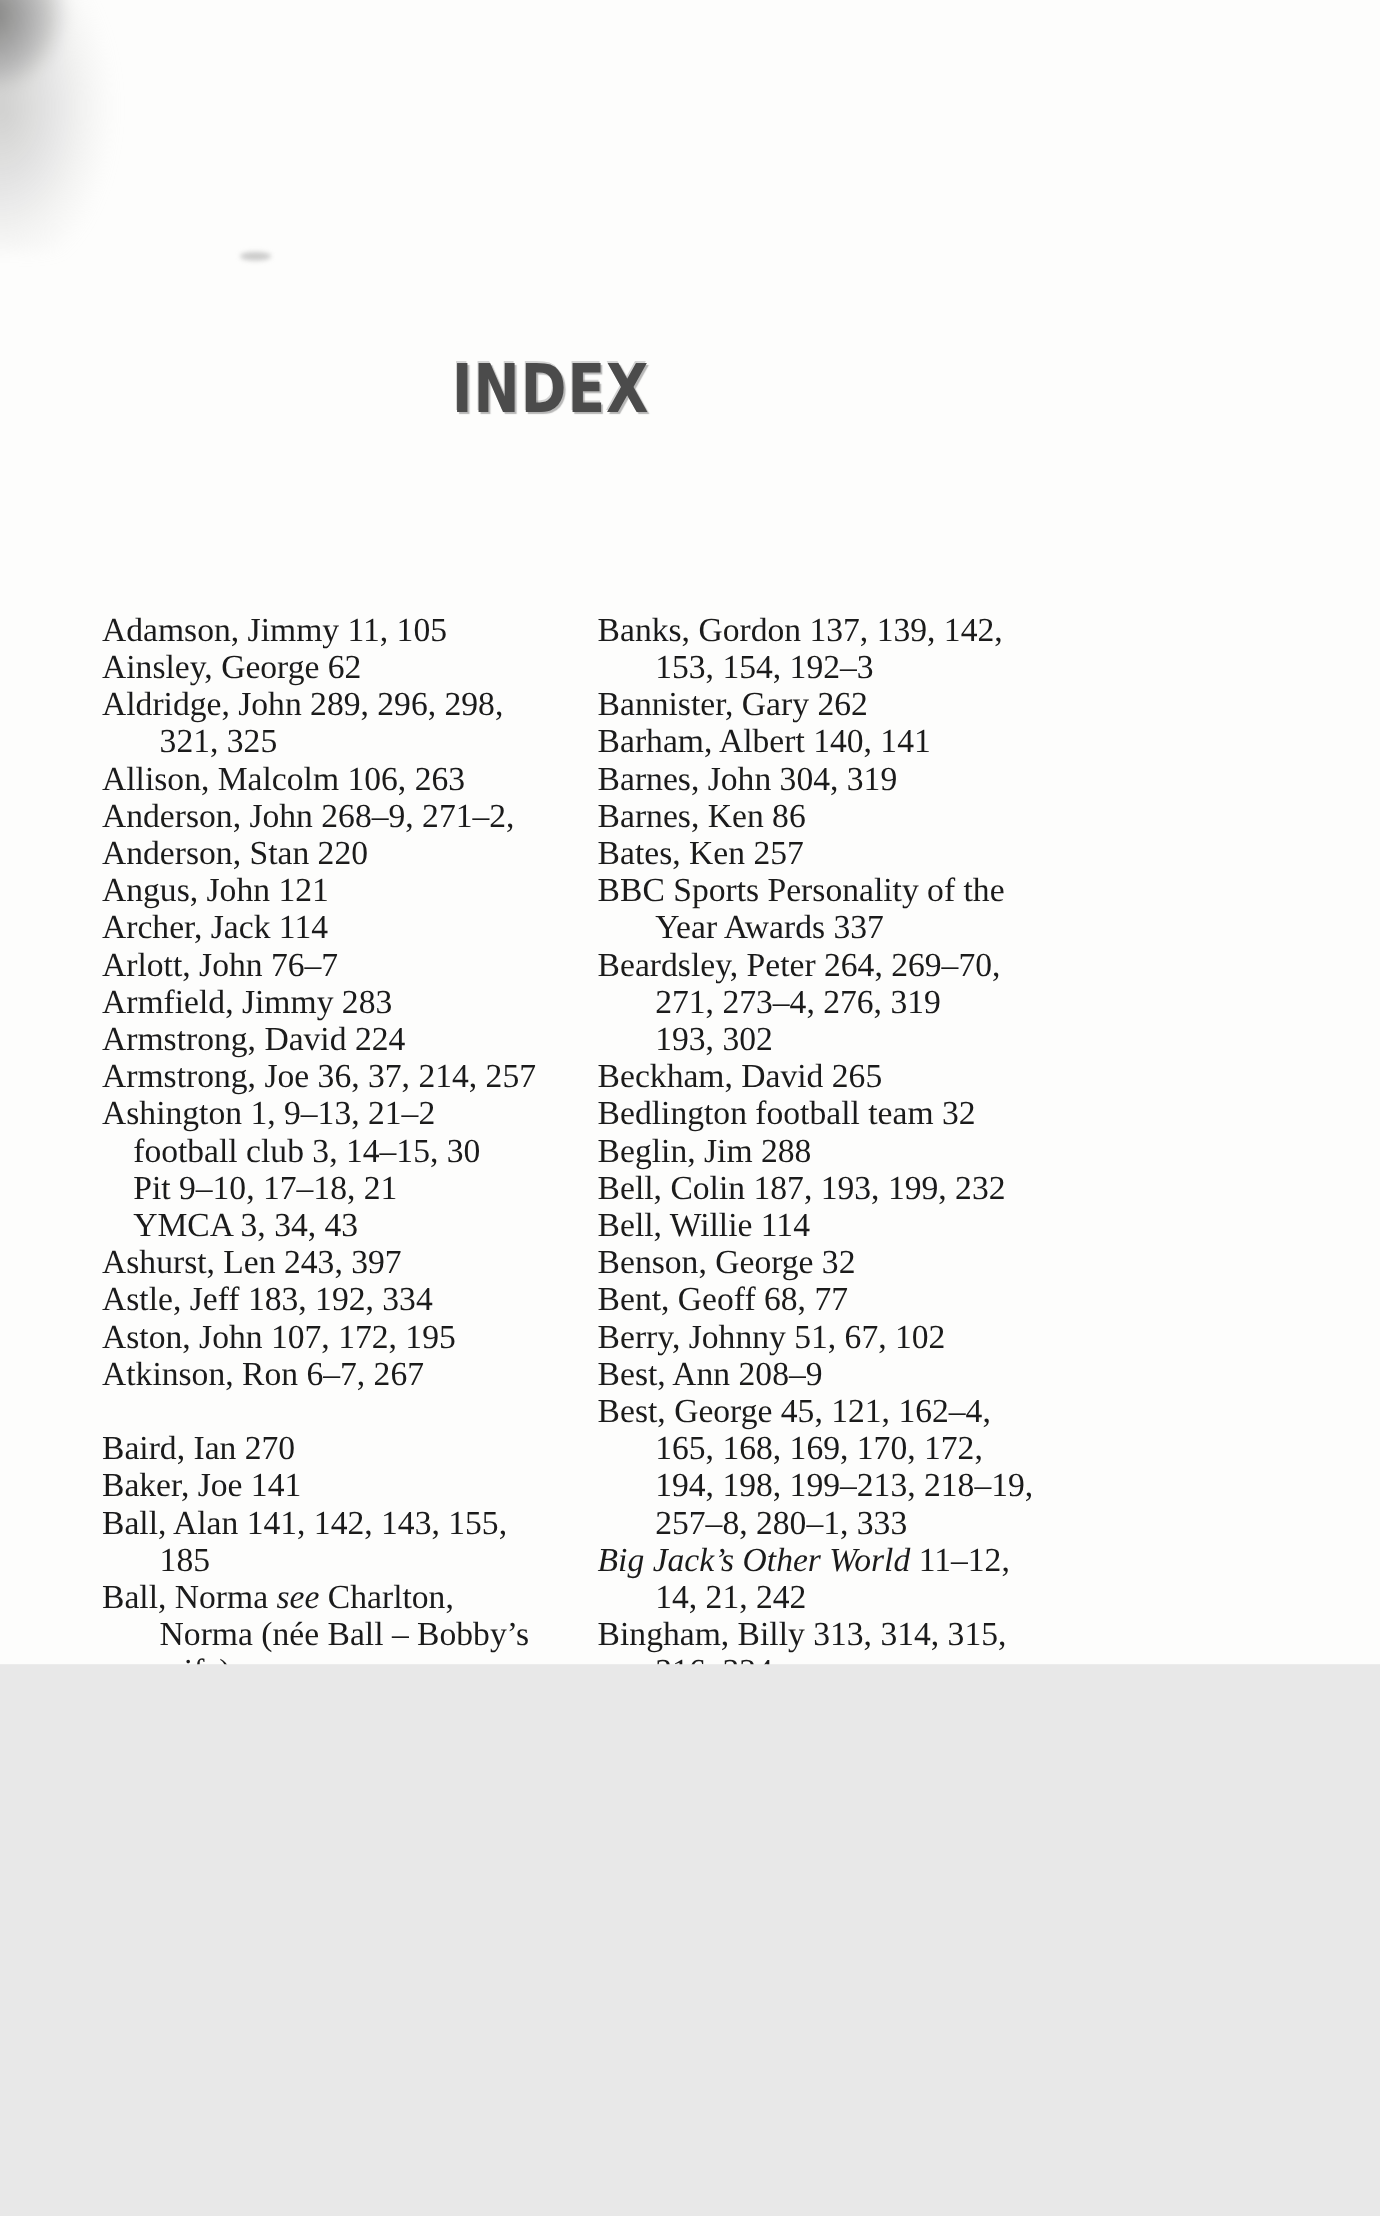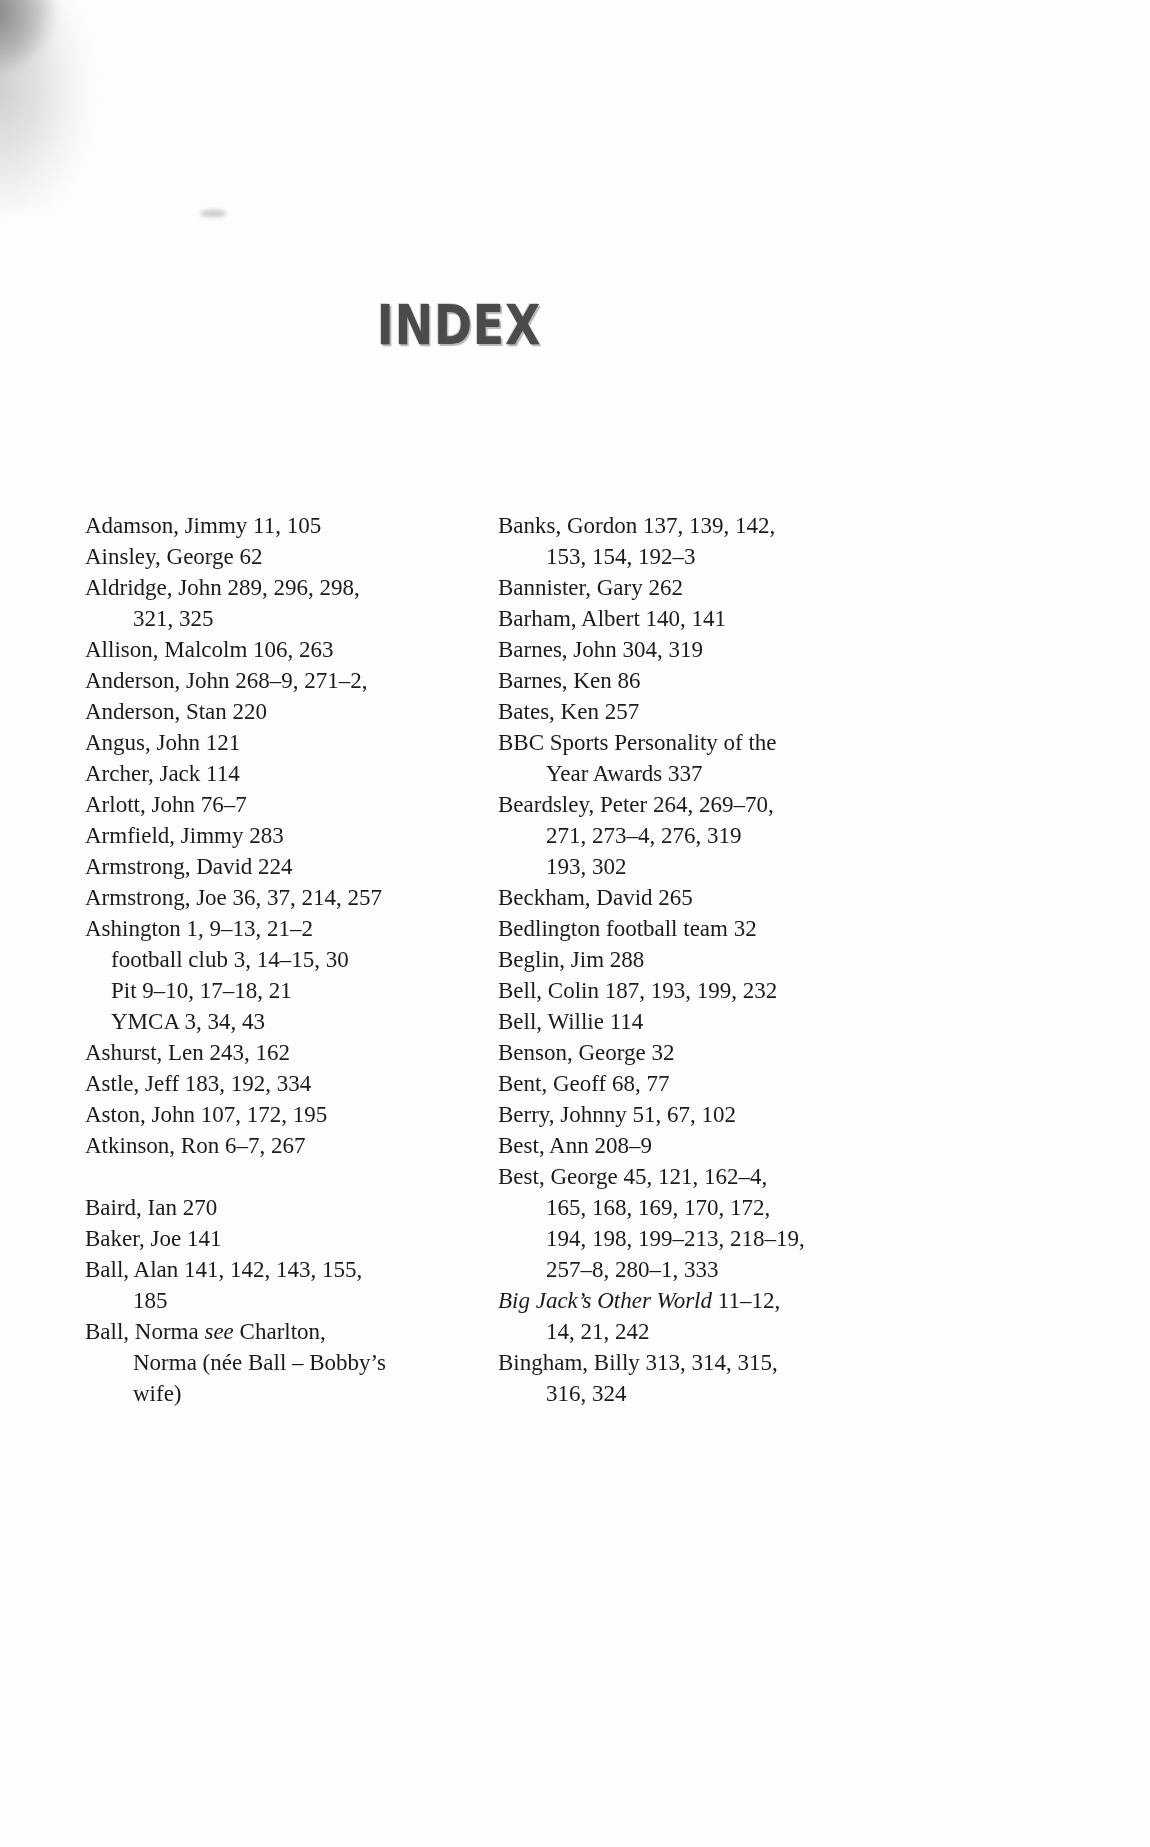--- a/index.html
+++ b/index.html
@@ -3,21 +3,21 @@
 <meta charset="utf-8">
 <style>
   html, body {
     margin: 0;
     padding: 0;
     background: #e8e8e8;
   }
   .page {
     position: relative;
     width: 1150px;
-    height: 1847px;
+    height: 1387px;
     background: #fdfdfc;
     overflow: hidden;
     font-family: "Liberation Serif", serif;
   }
   
   .smudge-topleft {
     position: absolute;
     top: -30px;
     left: -40px;
     width: 170px;
@@ -51,21 +51,21 @@
     letter-spacing: 1px;
     color: #4b4b4b;
     text-shadow: 2px 2px 1px rgba(125,125,125,0.55), -1px -1px 0 rgba(90,90,90,0.25);
     transform: scaleX(0.82);
     transform-origin: center;
   }
   
   .col {
     position: absolute;
     top: 510px;
-    font-size: 23px;
+    font-size: 28px;
     color: #1b1b1b;
   }
   .col-left  { left: 85px;  width: 380px; }
   .col-right { left: 498px; width: 460px; }
   .line {
     height: 31px;
     line-height: 31px;
     white-space: nowrap;
   }
   .indent-1 { padding-left: 26px; }
@@ -94,21 +94,21 @@
         <div class="line"><span>Angus, John 121</span></div>
         <div class="line"><span>Archer, Jack 114</span></div>
         <div class="line"><span>Arlott, John 76–7</span></div>
         <div class="line"><span>Armfield, Jimmy 283</span></div>
         <div class="line"><span>Armstrong, David 224</span></div>
         <div class="line"><span>Armstrong, Joe 36, 37, 214, 257</span></div>
         <div class="line"><span>Ashington 1, 9–13, 21–2</span></div>
         <div class="line indent-1"><span>football club 3, 14–15, 30</span></div>
         <div class="line indent-1"><span>Pit 9–10, 17–18, 21</span></div>
         <div class="line indent-1"><span>YMCA 3, 34, 43</span></div>
-        <div class="line"><span>Ashurst, Len 243, 162</span></div>
+        <div class="line"><span>Ashurst, Len 243, 397</span></div>
         <div class="line"><span>Astle, Jeff 183, 192, 334</span></div>
         <div class="line"><span>Aston, John 107, 172, 195</span></div>
         <div class="line"><span>Atkinson, Ron 6–7, 267</span></div>
         <div class="line gap"></div>
         <div class="line"><span>Baird, Ian 270</span></div>
         <div class="line"><span>Baker, Joe 141</span></div>
         <div class="line"><span>Ball, Alan 141, 142, 143, 155,</span></div>
         <div class="line indent-2"><span>185</span></div>
         <div class="line"><span>Ball, Norma </span><span class="it">see</span><span> Charlton,</span></div>
         <div class="line indent-2"><span>Norma (née Ball – Bobby’s</span></div>

